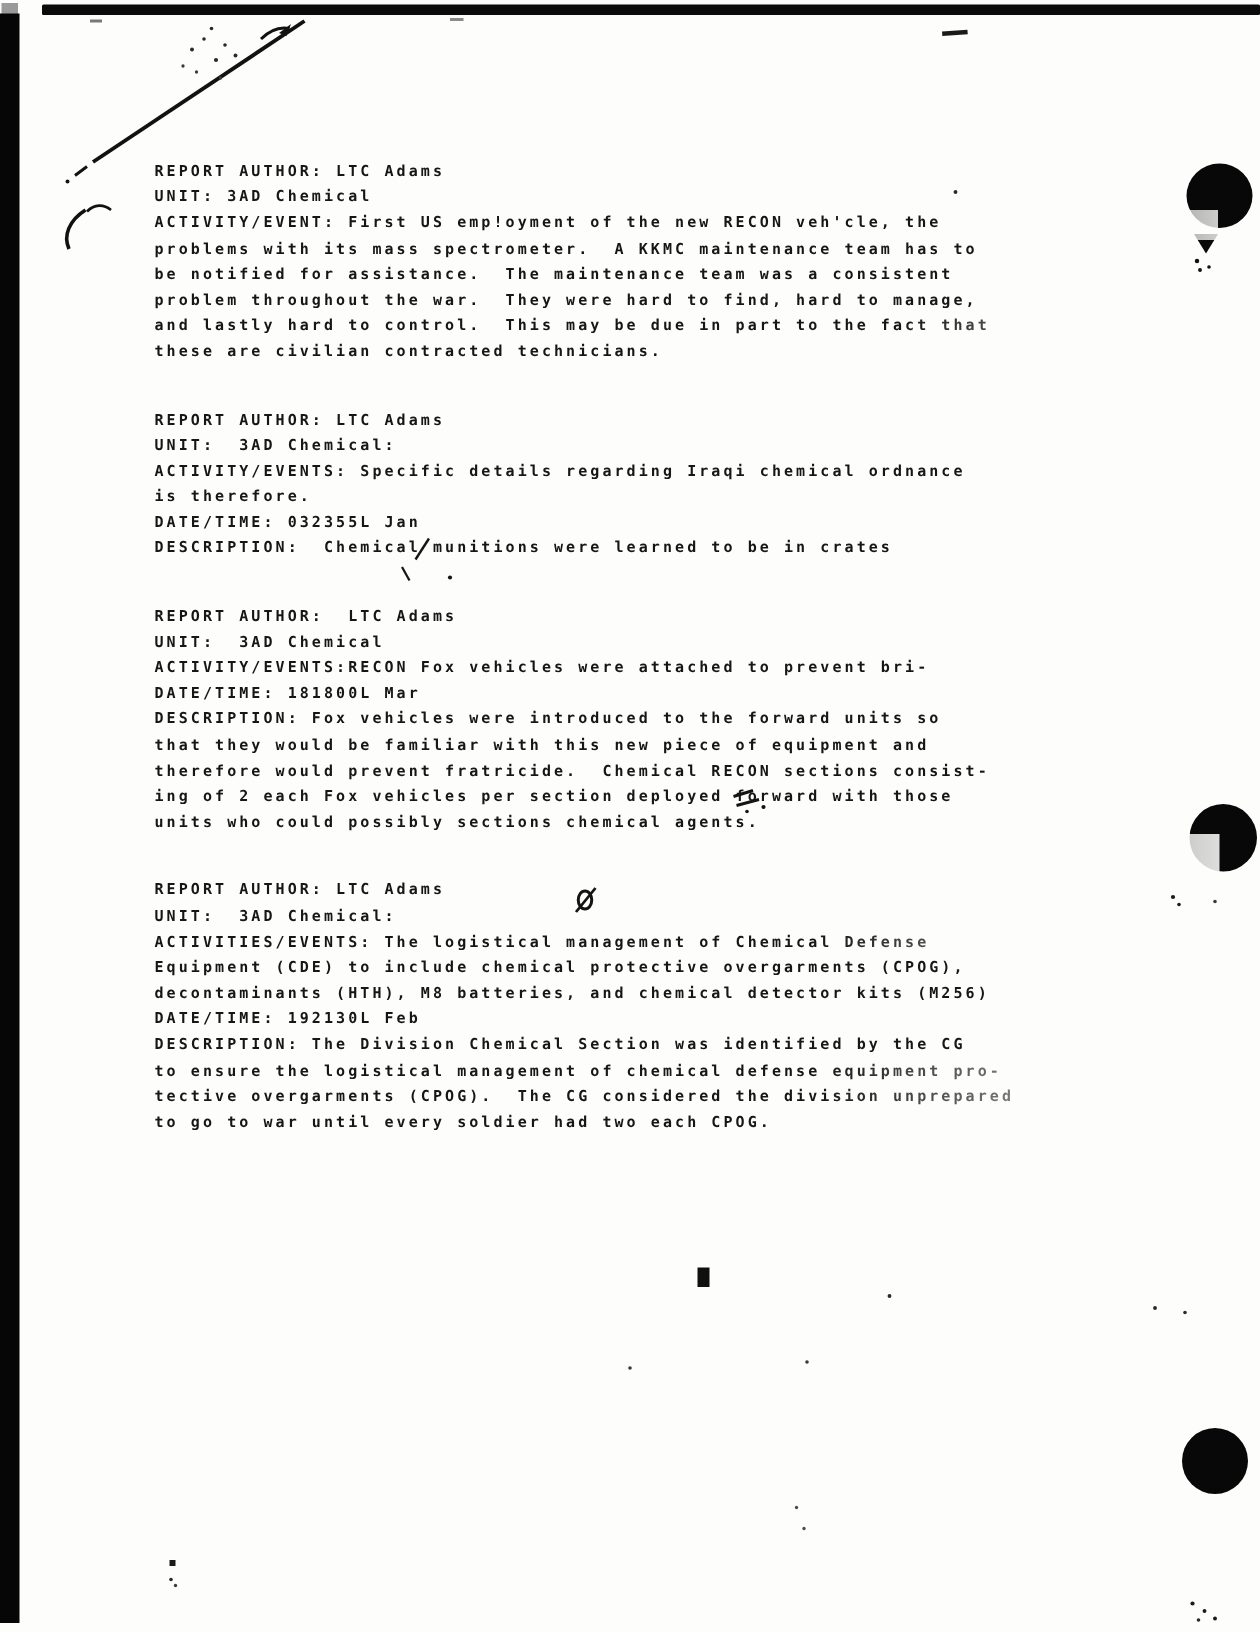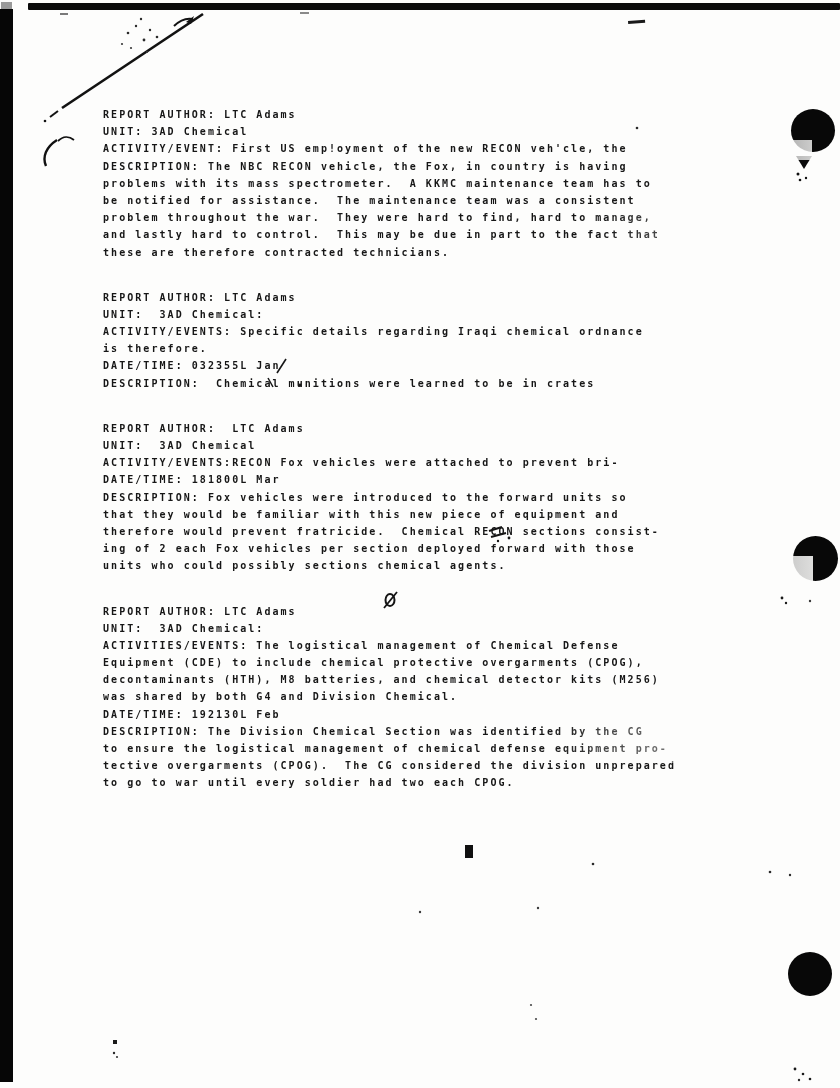--- a/index.html
+++ b/index.html
@@ -64,26 +64,25 @@
   <div class="hole" id="hole2"></div>
   <div class="hole" id="hole3"></div>
   <div class="tri"></div>
 
   <div class="textblock">
 
     <div class="report">
       <div class="ln">REPORT AUTHOR: LTC Adams</div>
       <div class="ln">UNIT: 3AD Chemical</div>
       <div class="ln">ACTIVITY/EVENT: First US emp!oyment of the new RECON veh'cle, the</div>
-      <div class="ln">DESCRIPTION: The NBC RECON vehicle, the Fox, in country is having</div>
       <div class="ln">problems with its mass spectrometer.  A KKMC maintenance team has to</div>
       <div class="ln">be notified for assistance.  The maintenance team was a consistent</div>
       <div class="ln">problem throughout the war.  They were hard to find, hard to manage,</div>
       <div class="ln">and lastly hard to control.  This may be due in part to the fact that</div>
-      <div class="ln">these are therefore contracted technicians.</div>
+      <div class="ln">these are civilian contracted technicians.</div>
     </div>
 
     <div class="report">
       <div class="ln">REPORT AUTHOR: LTC Adams</div>
       <div class="ln">UNIT:  3AD Chemical:</div>
       <div class="ln">ACTIVITY/EVENTS: Specific details regarding Iraqi chemical ordnance</div>
       <div class="ln">is therefore.</div>
       <div class="ln">DATE/TIME: 032355L Jan</div>
       <div class="ln">DESCRIPTION:  Chemical munitions were learned to be in crates</div>
     </div>
@@ -99,21 +98,20 @@
       <div class="ln">ing of 2 each Fox vehicles per section deployed forward with those</div>
       <div class="ln">units who could possibly sections chemical agents.</div>
     </div>
 
     <div class="report">
       <div class="ln">REPORT AUTHOR: LTC Adams</div>
       <div class="ln">UNIT:  3AD Chemical:</div>
       <div class="ln">ACTIVITIES/EVENTS: The logistical management of Chemical Defense</div>
       <div class="ln">Equipment (CDE) to include chemical protective overgarments (CPOG),</div>
       <div class="ln">decontaminants (HTH), M8 batteries, and chemical detector kits (M256)</div>
-      <div class="ln">was shared by both G4 and Division Chemical.</div>
       <div class="ln">DATE/TIME: 192130L Feb</div>
       <div class="ln">DESCRIPTION: The Division Chemical Section was identified by the CG</div>
       <div class="ln">to ensure the logistical management of chemical defense equipment pro-</div>
       <div class="ln">tective overgarments (CPOG).  The CG considered the division unprepared</div>
       <div class="ln">to go to war until every soldier had two each CPOG.</div>
     </div>
 
   </div>
 
   <div class="blob"></div>

